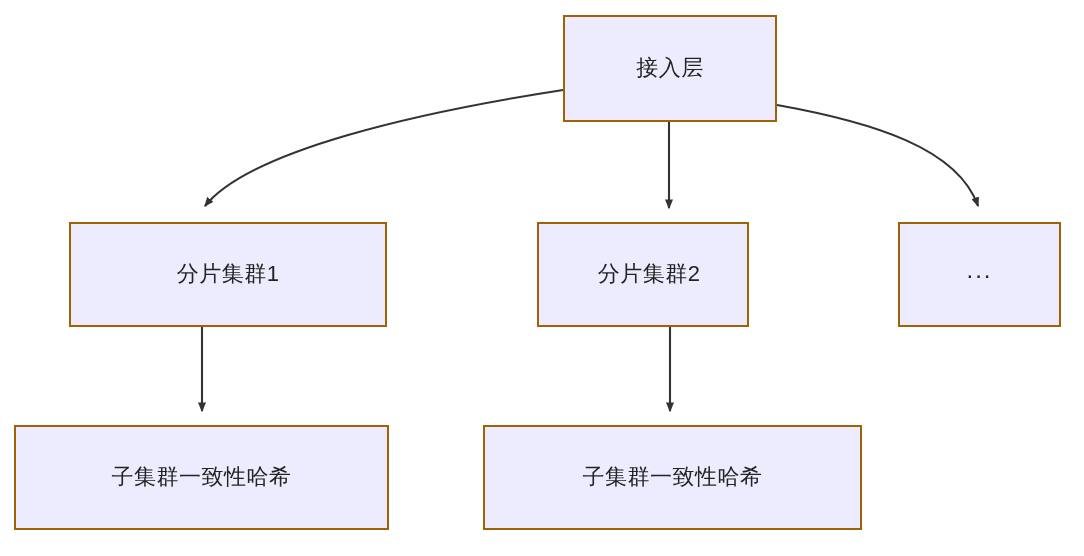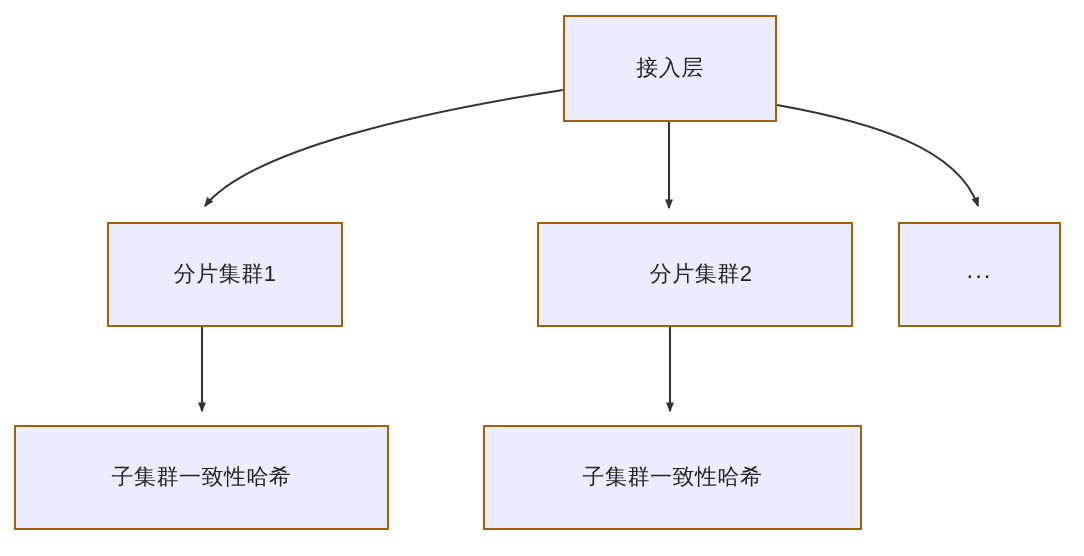--- a/index.html
+++ b/index.html
@@ -50,22 +50,22 @@
   }
   .node-ellipsis .node-label {
     font-size: 24px;
     letter-spacing: 2px;
     position: relative;
     top: -4px;
   }
 
   
   #node-access-layer   { left: 563px; top: 15px;  width: 214px; height: 107px; }
-  #node-shard-1        { left: 69px;  top: 222px; width: 236px; height: 105px; margin-left: 38px; }
-  #node-shard-2        { left: 537px; top: 222px; width: 316px; height: 105px; padding-left: 12px; }
+  #node-shard-1        { left: 69px;  top: 222px; width: 318px; height: 105px; }
+  #node-shard-2        { left: 537px; top: 222px; width: 212px; height: 105px; padding-left: 12px; }
   #node-shard-more     { left: 898px; top: 222px; width: 163px; height: 105px; }
   #node-subcluster-1   { left: 14px;  top: 425px; width: 375px; height: 105px; }
   #node-subcluster-2   { left: 483px; top: 425px; width: 379px; height: 105px; }
 </style>
 </head>
 <body>
 
 <div id="diagram-canvas">
 
   <svg id="edge-layer" width="1084" height="556" viewBox="0 0 1084 556" xmlns="http://www.w3.org/2000/svg">

